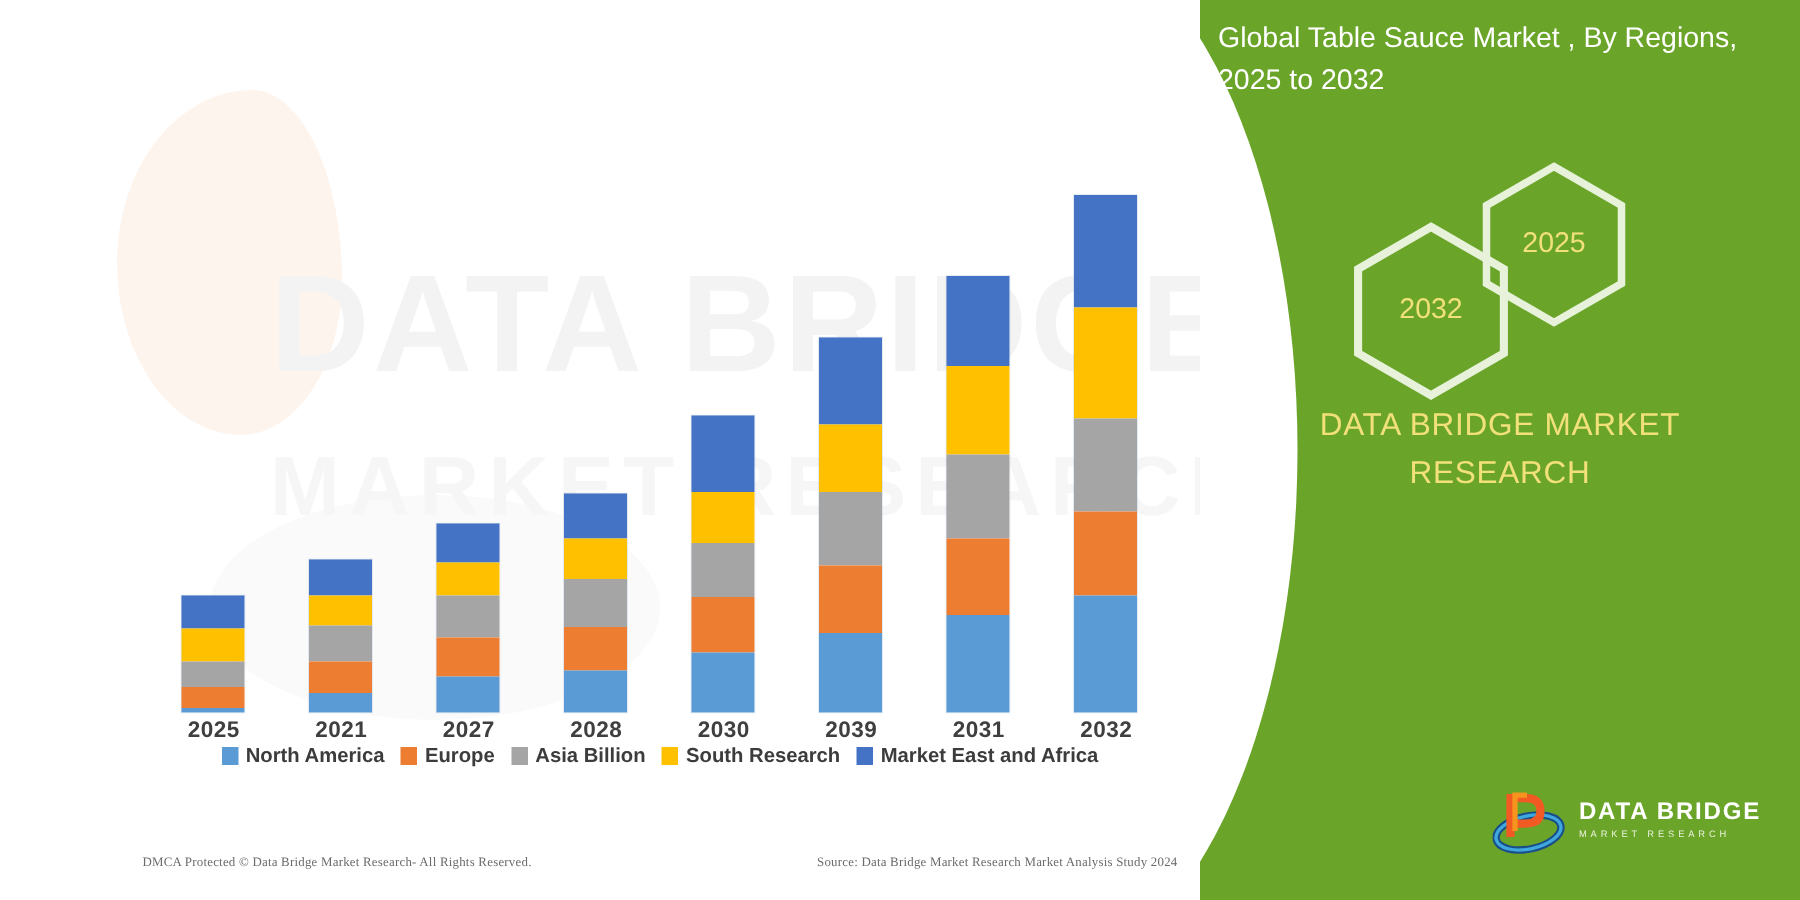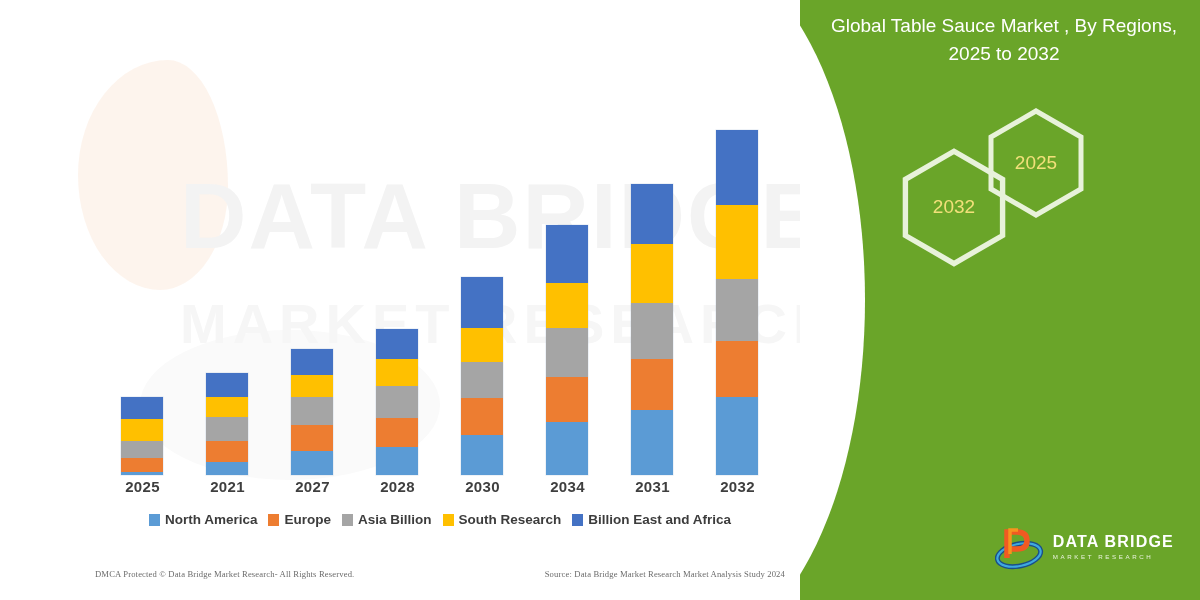--- a/index.html
+++ b/index.html
@@ -108,21 +108,21 @@
     text-align: center;
     font-size: 15px;
     font-weight: 700;
     color: #3f3f3f;
     letter-spacing: .3px;
   }
 
   
   .legend {
     position: absolute;
-    left: 100px; top: 512px;
+    left: 100px; top: 496px;
     width: 680px;
     display: flex;
     align-items: flex-start;
     justify-content: center;
     gap: 11px;
     flex-wrap: nowrap;
   }
   .legend-item { display: flex; align-items: center; gap: 5px; }
   .legend-swatch { width: 11px; height: 12px; display: inline-block; }
   .legend-label {
@@ -156,23 +156,22 @@
   .green-cut2 {
     position: absolute;
     left: -220px; top: -60px;
     width: 342px; height: 720px;
     background: #ffffff;
     clip-path: ellipse(165px 345px at 120px 360px);
   }
 
   .panel-title {
     position: absolute;
-    left: 24px; top: 12px;
+    left: 12px; top: 12px;
     width: 360px;
-    text-align: center;
     color: #ffffff;
     font-size: 19px;
     line-height: 1.45;
     font-family: "Liberation Sans", sans-serif;
   }
 
   
   .hexes { position: absolute; left: 100px; top: 120px; width: 230px; height: 130px; }
   .hex {
     position: absolute;
@@ -302,21 +301,21 @@
         </div>
       </div>
   </div>
 
   <div class="xaxis" id="xaxis">
       <div class="tick">2025</div>
       <div class="tick">2021</div>
       <div class="tick">2027</div>
       <div class="tick">2028</div>
       <div class="tick">2030</div>
-      <div class="tick">2034</div>
+      <div class="tick">2039</div>
       <div class="tick">2031</div>
       <div class="tick">2032</div>
     </div>
 
   <div class="legend" id="legend">
       <div class="legend-item">
         <span class="legend-swatch" style="background: rgb(91, 155, 213);"></span>
         <span class="legend-label">North America</span>
       </div>
       <div class="legend-item">
@@ -326,21 +325,21 @@
       <div class="legend-item">
         <span class="legend-swatch" style="background: rgb(165, 165, 165);"></span>
         <span class="legend-label">Asia Billion</span>
       </div>
       <div class="legend-item">
         <span class="legend-swatch" style="background: rgb(255, 192, 0);"></span>
         <span class="legend-label">South Research</span>
       </div>
       <div class="legend-item">
         <span class="legend-swatch" style="background: rgb(68, 114, 196);"></span>
-        <span class="legend-label">Billion East and Africa</span>
+        <span class="legend-label">Market East and Africa</span>
       </div>
     </div>
 
   <div class="footer">
     <div>DMCA Protected © Data Bridge Market Research- All Rights Reserved.</div>
     <div>Source: Data Bridge Market Research Market Analysis Study 2024</div>
   </div>
 
 </div>
 
@@ -357,20 +356,21 @@
       <span>2032</span>
     </div>
     <div class="hex hex-2025">
       <svg viewBox="0 0 100 110">
         <polygon points="50,3 95,29 95,81 50,107 5,81 5,29" fill="none" stroke="#e8f2da" stroke-width="5"></polygon>
       </svg>
       <span>2025</span>
     </div>
   </div>
 
+  <div class="panel-brand">DATA BRIDGE MARKET RESEARCH</div>
 
   <div class="logo">
     <div class="logo-mark">
       <svg viewBox="0 0 50 46" width="50" height="46">
         <ellipse cx="24" cy="31" rx="22" ry="11" fill="none" stroke="#1a4f8a" stroke-width="5" transform="rotate(-12 24 31)"></ellipse>
         <ellipse cx="24" cy="31" rx="22" ry="11" fill="none" stroke="#3fa9dd" stroke-width="2.2" transform="rotate(-12 24 31)"></ellipse>
         <path d="M12 34 L12 8 L22 8 Q32 8 32 17 Q32 25 22 25 L12 25" fill="none" stroke="#f15a22" stroke-width="5.5"></path>
         <path d="M15 30 L15 6 L23 6" fill="none" stroke="#f7941e" stroke-width="3.5"></path>
       </svg>
     </div>

